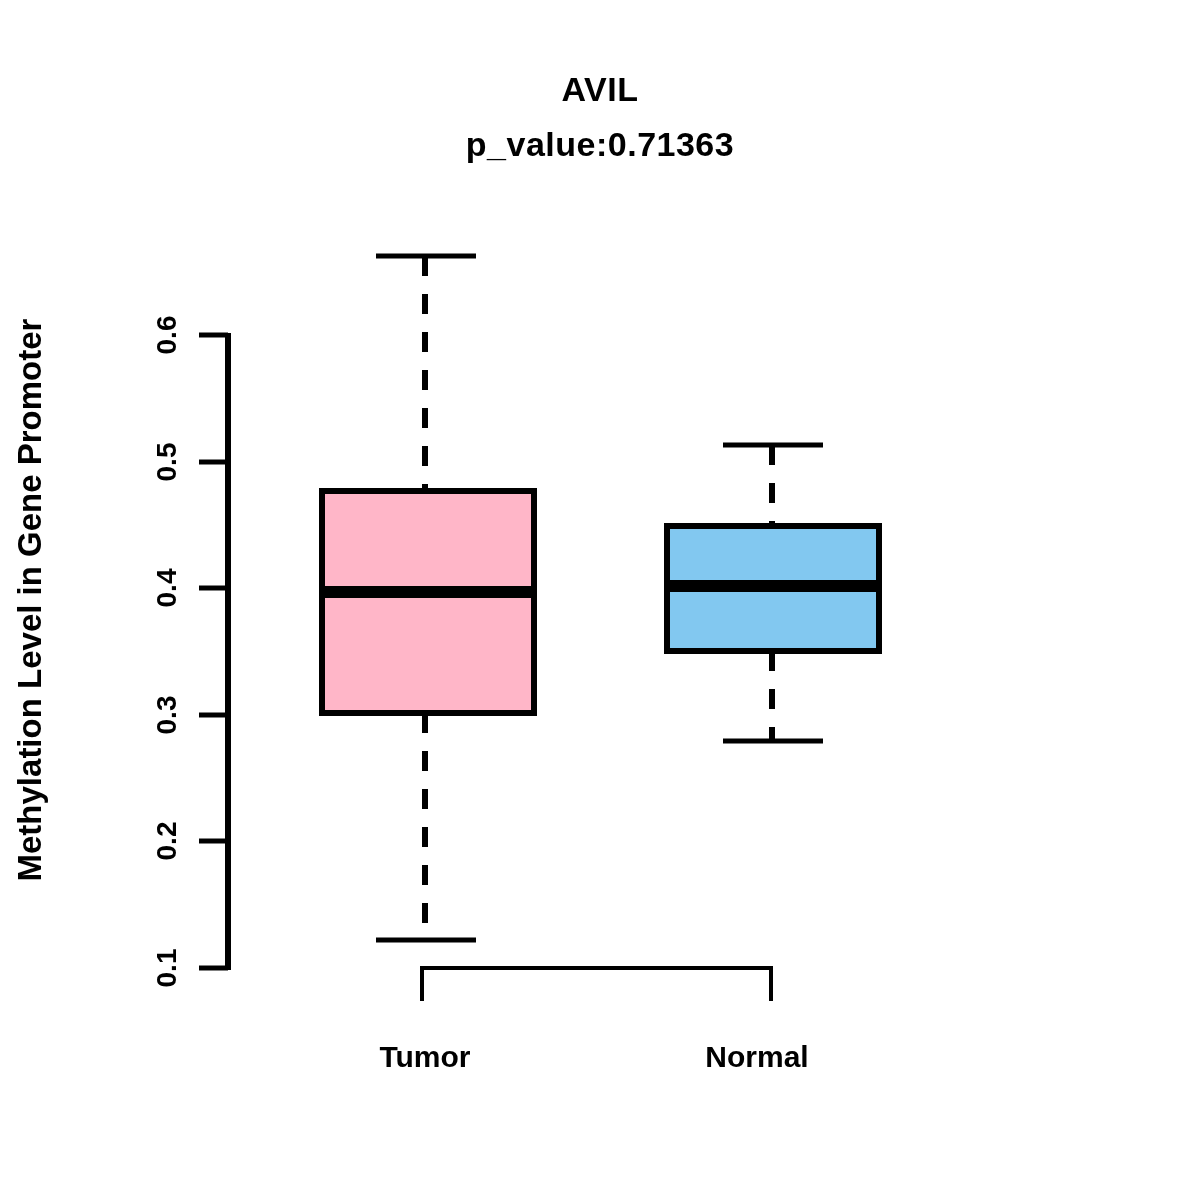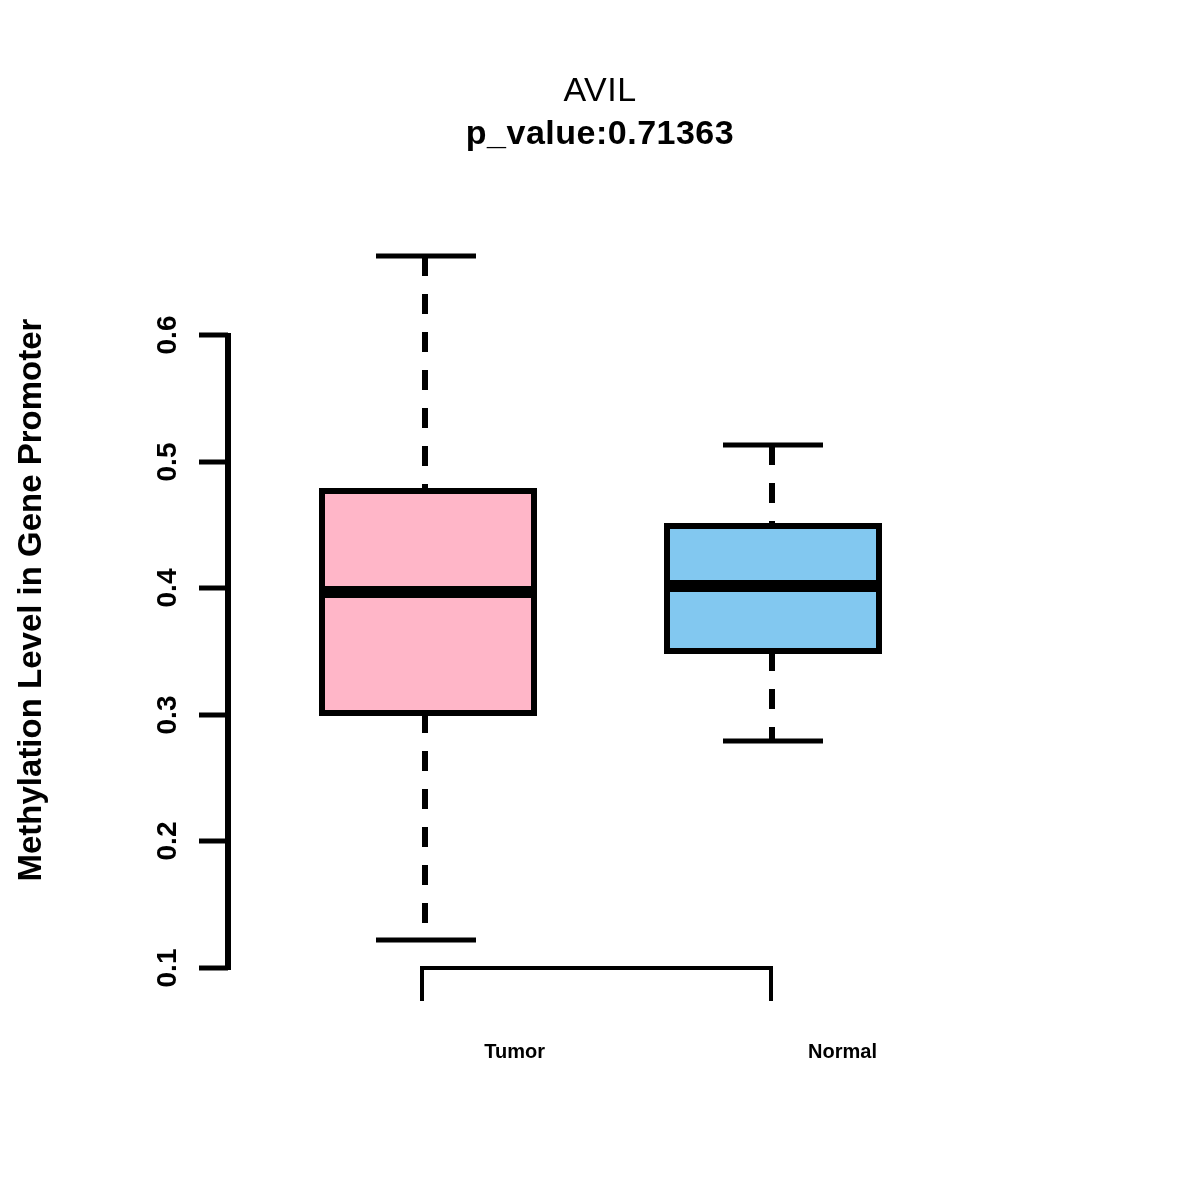--- a/index.html
+++ b/index.html
@@ -23,29 +23,30 @@
   .title-block {
     position: absolute;
     left: 0;
     top: 68px;
     width: 1200px;
     text-align: center;
     color: #000000;
   }
   .title-main {
     font-size: 34px;
-    font-weight: normal;
+    font-weight: bold;
     line-height: 42px;
     letter-spacing: 0.5px;
   }
   .title-sub {
     font-size: 34px;
     font-weight: bold;
     line-height: 44px;
     letter-spacing: 0.5px;
+    margin-top: 12px;
   }
   .ylabel {
     position: absolute;
     left: 0px;
     top: 0px;
     width: 1200px;
     height: 60px;
     transform-origin: 0 0;
     transform: rotate(-90deg) translate(-1200px, 0px);
     text-align: center;
@@ -62,22 +63,22 @@
     font-size: 28px;
     font-weight: bold;
     color: #000000;
     line-height: 30px;
     transform-origin: center center;
     transform: rotate(-90deg);
   }
   .xtick-label {
     position: absolute;
     width: 240px;
-    text-align: right;
-    font-size: 20px;
+    text-align: center;
+    font-size: 30px;
     font-weight: bold;
     color: #000000;
   }
   svg.plot-svg {
     position: absolute;
     left: 0;
     top: 0;
     width: 1200px;
     height: 1200px;
   }

